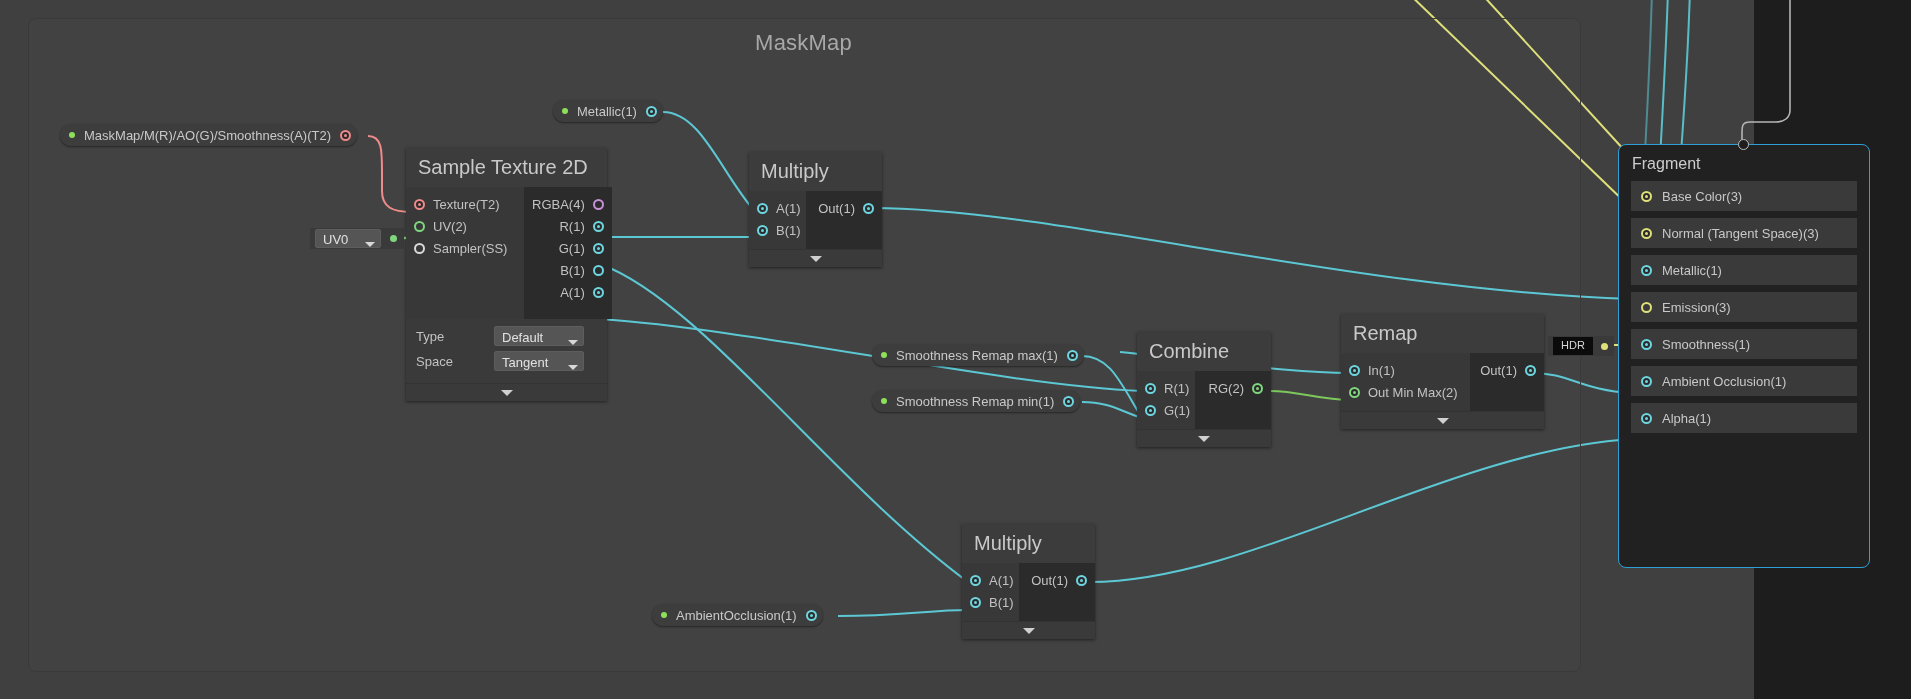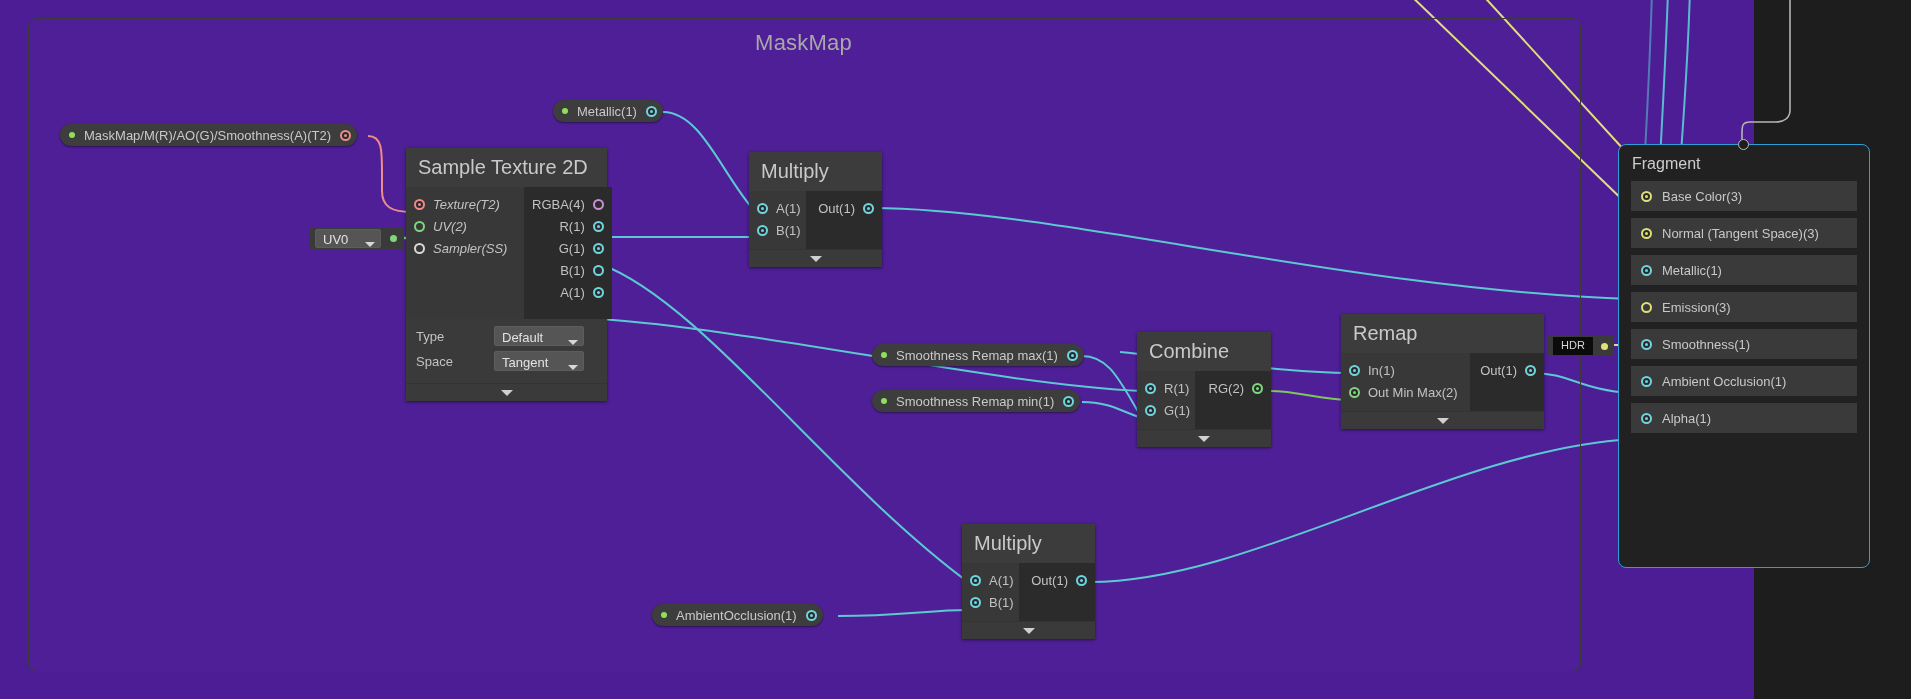--- a/index.html
+++ b/index.html
@@ -1,21 +1,21 @@
 <!DOCTYPE html>
 <html><head>
 <meta charset="utf-8">
 <style>
   html,body{margin:0;padding:0;background:#1d1d1d;}
   body{
     font-family:"Liberation Sans", sans-serif;
     width:1911px;height:699px;position:relative;overflow:hidden;
     color:#c4c4c4;-webkit-font-smoothing:antialiased;
   }
-  #canvas{position:absolute;inset:0;width:1754px;height:699px;background:#4c1d95;}
+  #canvas{position:absolute;inset:0;width:1754px;height:699px;background:#404040;}
 
   
   #wires{position:absolute;left:0;top:0;width:1911px;height:699px;pointer-events:none;}
 
   
   .group-box{
     position:absolute;border:1px solid #3a3a3a;border-radius:8px;
     background:rgba(255,255,255,0.012);
   }
   .group-title{
@@ -205,21 +205,21 @@
       <span class="dd-arrow"></span>
     </div>
     <span class="uvdot"></span>
   </div>
   <div style="position:absolute;left:411px;top:232px;width:13px;height:13px;border-radius:50%;
               border:2px solid #7fd67f;box-sizing:border-box;background:#2b2b2b;"></div>
 
   <div class="node" style="left:406px;top:148px;width:201px;">
     <div class="node-title">Sample Texture 2D</div>
     <div class="node-body">
-      <div class="ports-in" style="width:118px;font-style:italic;">
+      <div class="ports-in" style="width:118px;">
         <div class="port in">
           <span class="dot tex"></span>
           <span class="port-label">Texture(T2)</span>
         </div>
         <div class="port in">
           <span class="dot uv"></span>
           <span class="port-label">UV(2)</span>
         </div>
         <div class="port in">
           <span class="dot samp"></span>

